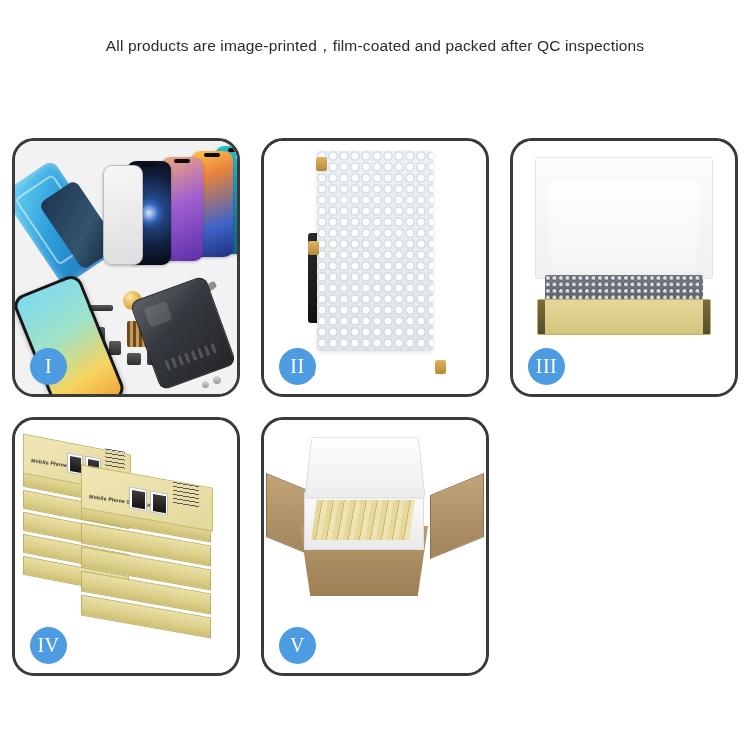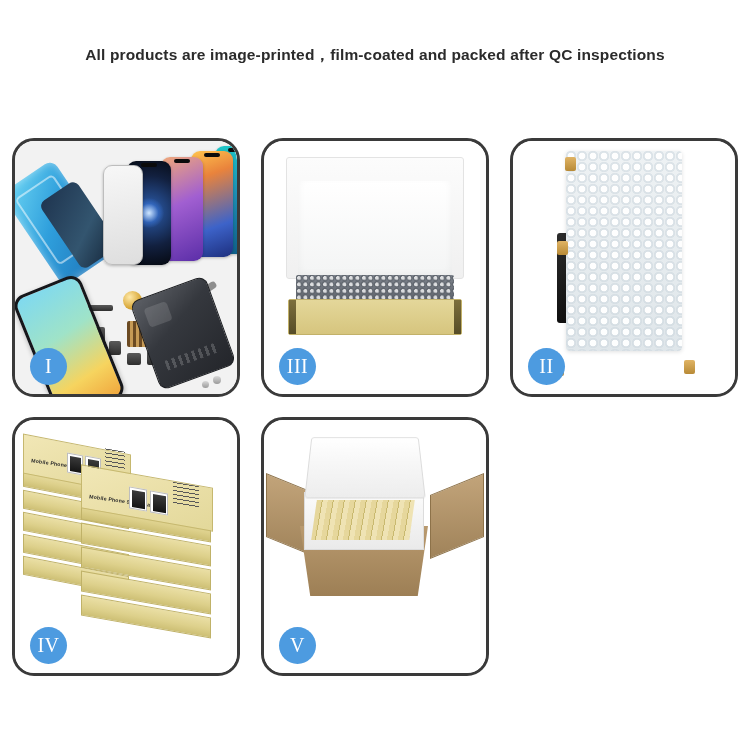--- a/index.html
+++ b/index.html
@@ -33,23 +33,22 @@
   .title {
     font-size: 40px;
     letter-spacing: 1.5px;
     font-weight: 400;
     line-height: 44px;
     color: #111111;
     white-space: nowrap;
     font-family: "Liberation Sans", sans-serif;
   }
   .subtitle {
-    margin-top: 9px;
     font-size: 15.5px;
-    font-weight: 700;
+    font-weight: 400;
     letter-spacing: 0.15px;
     color: #2b2b2b;
     line-height: 20px;
     white-space: nowrap;
   }
 
   
   .grid {
     position: absolute;
     left: 12px;
@@ -423,41 +422,41 @@
         <span class="part silver" style="left:76px; top:214px; width:10px; height:14px;"></span>
         <span class="part dark" style="left:112px; top:212px; width:14px; height:12px;"></span>
         <span class="part dark" style="left:132px; top:210px; width:12px; height:14px;"></span>
         <span class="part gold" style="left:148px; top:206px; width:9px; height:9px;"></span>
         <span class="part silver" style="right:16px; bottom:10px; width:8px; height:8px;border-radius:50%;"></span>
         <span class="part silver" style="right:28px; bottom:6px; width:7px; height:7px;border-radius:50%;"></span>
       </div>
       <div class="badge">I</div>
     </div>
 
-    <div class="panel p3">
-      <div class="inner">
-        <div class="box3-lid"></div>
-        <div class="box3-foam"></div>
-        <div class="box3-bubble"></div>
-        <div class="box3-base"></div>
-      </div>
-      <div class="badge">III</div>
-    </div>
-
     <div class="panel p2">
       <div class="inner">
         <div class="wrapped-screen"></div>
         <div class="flex-cable"></div>
         <span class="tape" style="left:52px; top:16px;"></span>
         <span class="tape" style="left:44px; top:100px;"></span>
         <span class="tape" style="left:40px; bottom:18px;"></span>
         <span class="tape" style="right:40px; bottom:20px;"></span>
         <div class="bubblewrap"></div>
       </div>
       <div class="badge">II</div>
+    </div>
+
+    <div class="panel p3">
+      <div class="inner">
+        <div class="box3-lid"></div>
+        <div class="box3-foam"></div>
+        <div class="box3-bubble"></div>
+        <div class="box3-base"></div>
+      </div>
+      <div class="badge">III</div>
     </div>
 
     <div class="panel p4">
       <div class="inner">
         <div class="stack">
 
           <span class="sbox" style="left:2px;  top:40px;  width:104px; height:17px; transform:skewY(11deg);"></span>
           <span class="sbox" style="left:2px;  top:62px;  width:104px; height:17px; transform:skewY(11deg);"></span>
           <span class="sbox" style="left:2px;  top:84px;  width:104px; height:17px; transform:skewY(11deg);"></span>
           <span class="sbox" style="left:2px;  top:106px; width:104px; height:17px; transform:skewY(11deg);"></span>

